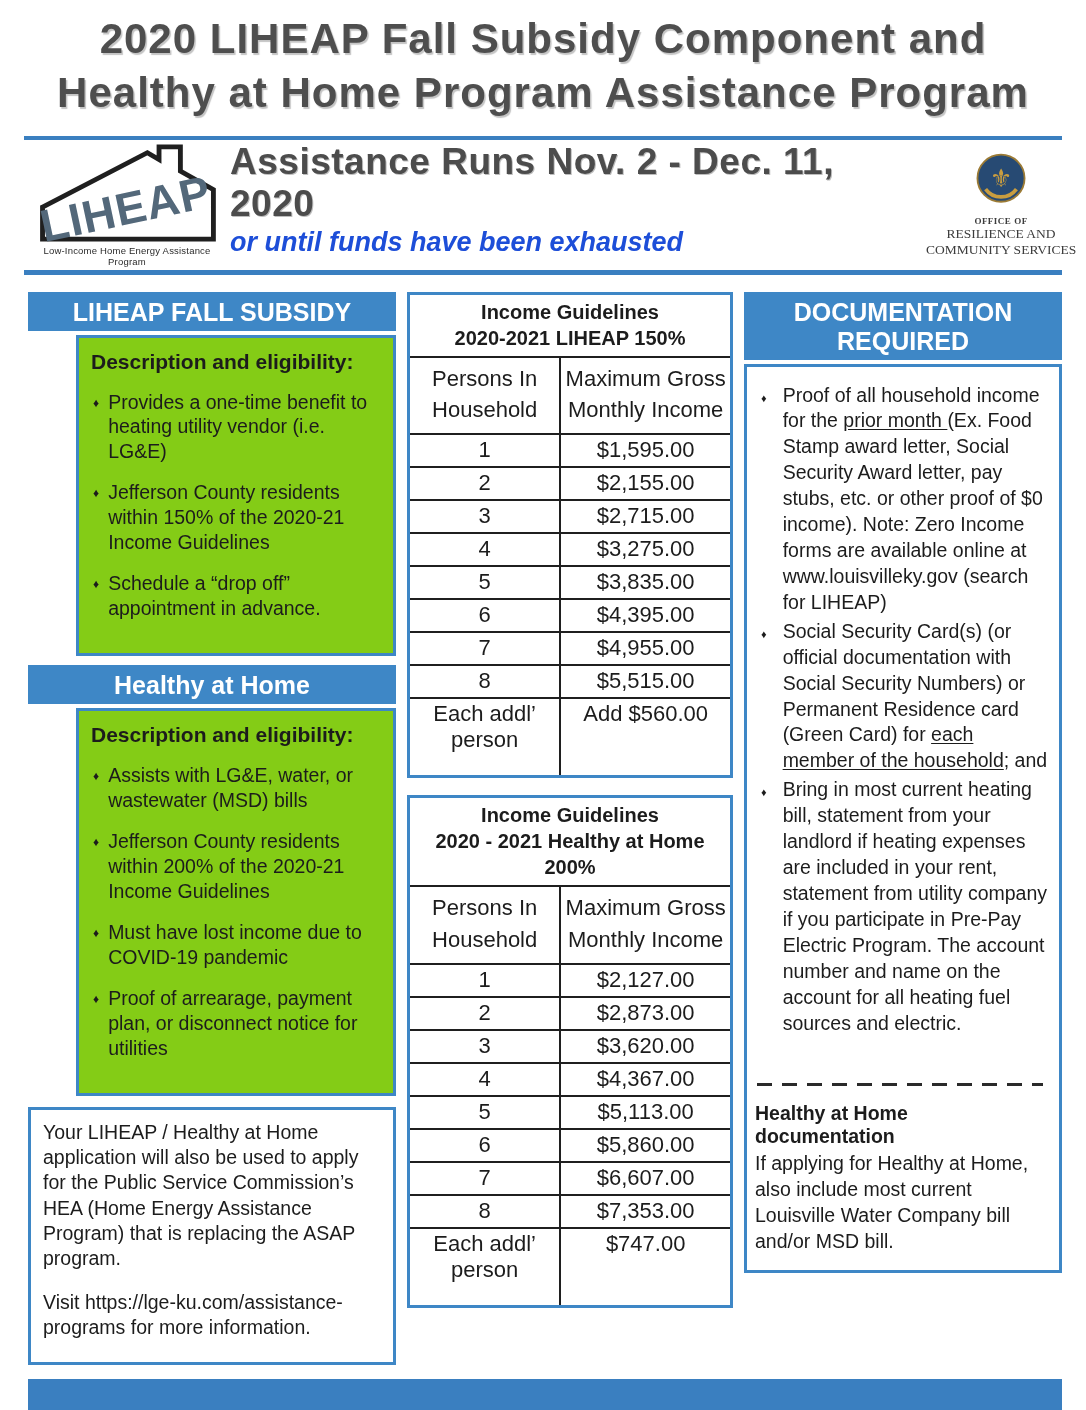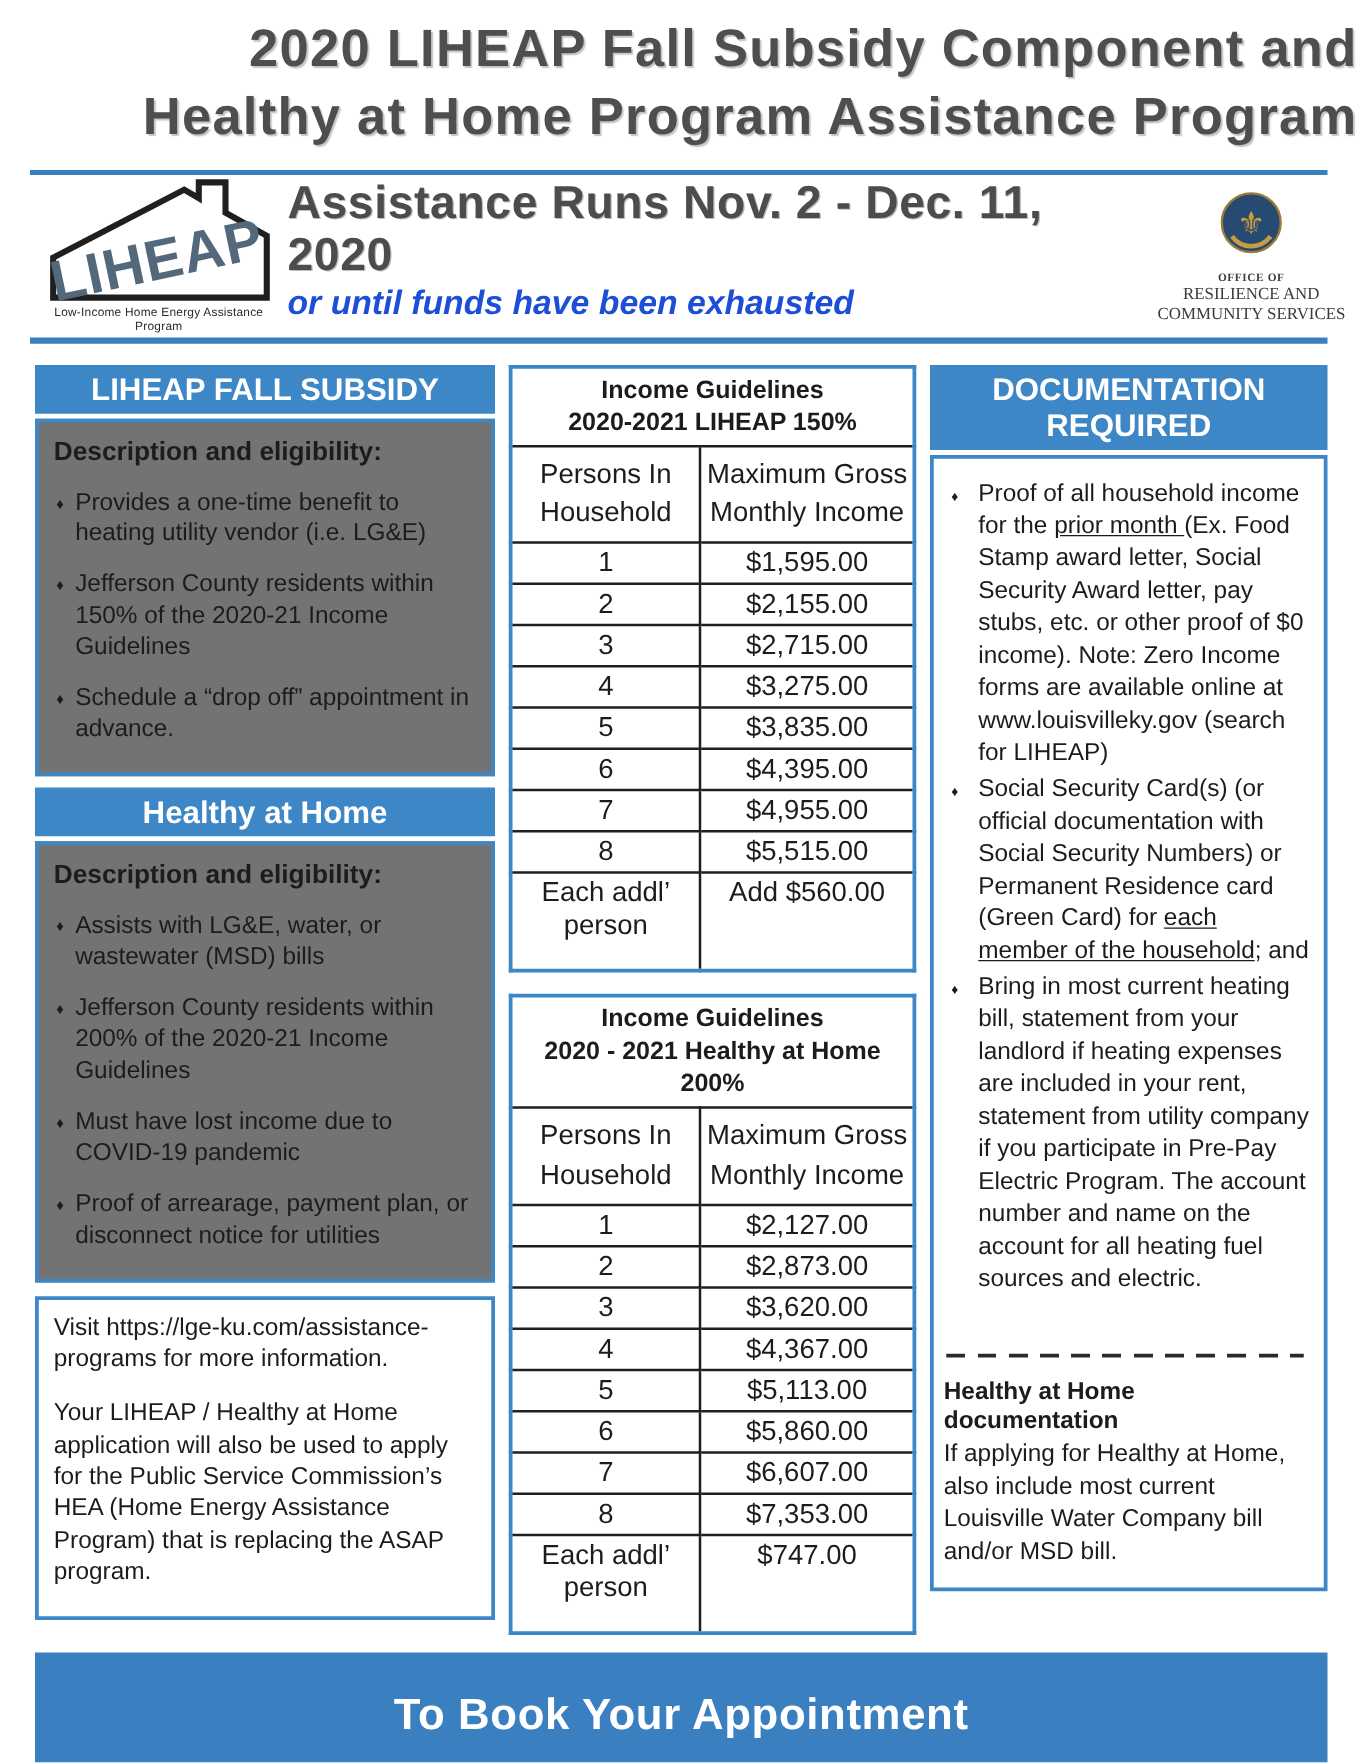--- a/index.html
+++ b/index.html
@@ -1,21 +1,21 @@
 <!DOCTYPE html>
 <html><head>
 <meta charset="utf-8">
 <style>
   html,body { margin:0; padding:0; background:#ffffff; }
   .page {
     width:1086px; height:1410px; background:#ffffff; position:relative; overflow:hidden;
     font-family:"Liberation Sans", sans-serif; color:#1c1c1c;
   }
   
-  .title-block { text-align:right; padding-top:12px; }
+  .title-block { text-align:center; padding-top:12px; }
   .title-line {
     font-size:42px; font-weight:bold; color:#4e4e4e; letter-spacing:1px; line-height:1.28;
     text-shadow:1.5px 1.5px 1px #c4c4c4;
   }
   
   .rule { height:4px; background:#3a7fc0; margin:0 24px; }
   .rule.top { margin-top:16px; }
   .rule.bottom { height:5px; }
   
   .banner { display:flex; align-items:center; padding:6px 18px 6px 32px; height:118px; }
@@ -23,21 +23,21 @@
   .logo-caption { font-size:9.5px; color:#2a2a2a; margin-top:-2px; letter-spacing:0.2px; }
   .banner-center { flex:1 1 auto; text-align:left; padding:0 8px 10px 8px; }
   .banner-heading { font-size:37px; font-weight:bold; color:#4c4c4c; letter-spacing:0.5px; text-shadow:1px 1px 0 #bdbdbd; }
   .banner-sub { font-size:27px; font-weight:bold; font-style:italic; color:#1d4ed8; margin-top:2px; }
   .seal-wrap { width:150px; flex:0 0 auto; text-align:center; margin-right:-8px; }
   .seal-caption1 { font-size:9px; font-weight:bold; color:#3c3c3c; margin-top:3px; font-family:"Liberation Serif", serif; letter-spacing:0.5px; }
   .seal-caption2 { font-size:13.5px; color:#3c3c3c; font-family:"Liberation Serif", serif; line-height:1.15; white-space:nowrap; }
   
   .columns { display:grid; grid-template-columns:368px 326px 318px; column-gap:11px; padding:17px 24px 0 28px; align-items:start; }
   .section-bar { background:#3e87c6; color:#ffffff; font-weight:bold; text-align:center; font-size:25px; padding:6px 0 4px; }
-  .body-box { border:3px solid #3e87c6; margin-top:4px; padding:8px 12px 6px; background:#737373; }
+  .body-box { border:3px solid #3e87c6; margin-top:4px; padding:8px 12px 16px; background:#84cc16;margin-left:48px; }
   .desc-title { font-weight:bold; font-size:21px; margin:4px 0 16px; }
   .bullet { display:flex; gap:9px; margin:0 0 16px 2px; font-size:19.5px; line-height:1.28; }
   .bullet .d { font-size:12px; margin-top:6px; flex:0 0 auto; }
   .section-gap { margin-top:9px; }
   .note-box { border:3px solid #3e87c6; margin-top:11px; padding:10px 12px 4px; font-size:19.5px; line-height:1.3; }
   .note-box p { margin:0 0 18px; }
   
   table.income { width:100%; border-collapse:collapse; border:3px solid #3e87c6; background:#fff; table-layout:fixed; }
   table.income td { border:2px solid #1f1f1f; text-align:center; font-size:22px; padding:2px 0 3px; }
   table.income .title-row td { font-weight:bold; font-size:20px; padding:4px 0 5px; line-height:1.3; }
@@ -136,22 +136,22 @@
             <span>Must have lost income due to COVID-19 pandemic</span>
           </div>
           <div class="bullet">
             <span class="d">♦</span>
             <span>Proof of arrearage, payment plan, or disconnect notice for utilities</span>
           </div>
         </div>
       </div>
 
       <div class="note-box">
+        <p>Your LIHEAP / Healthy at Home application will also be used to apply for the Public Service Commission’s HEA (Home Energy Assistance Program) that is replacing the ASAP program.</p>
         <p>Visit https://lge-ku.com/assistance-programs for  more information.</p>
-        <p>Your LIHEAP / Healthy at Home application will also be used to apply for the Public Service Commission’s HEA (Home Energy Assistance Program) that is replacing the ASAP program.</p>
       </div>
     </div>
 
     <div>
       <table class="income">
         <colgroup>
             <col class="c1">
             <col class="c2">
           </colgroup>
         <tbody>

